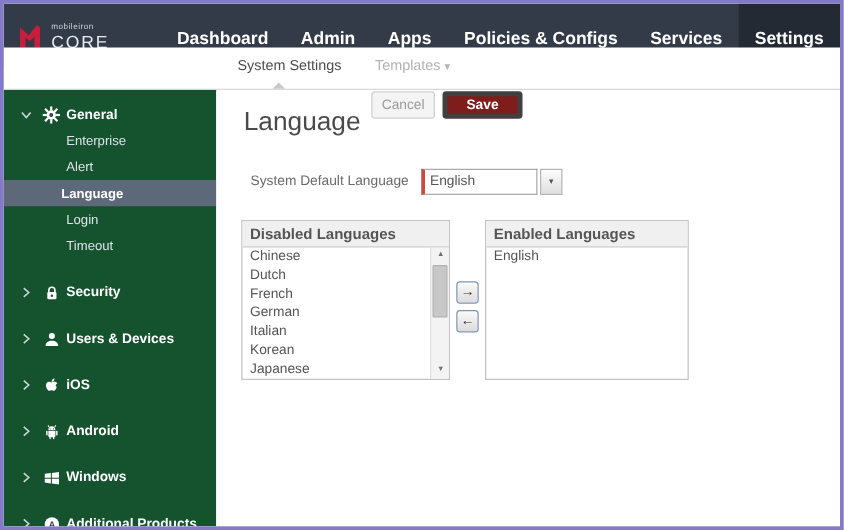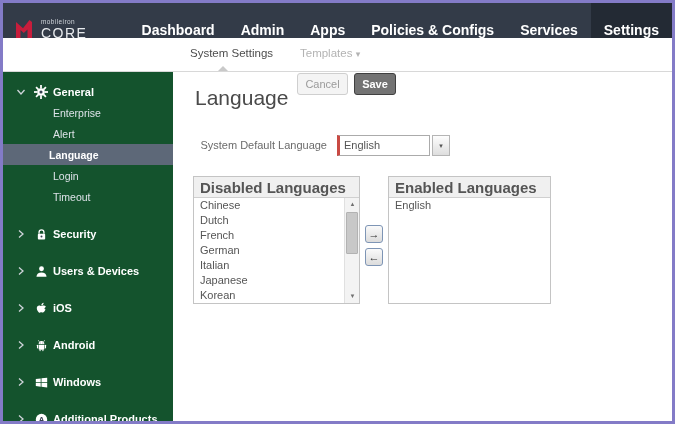--- a/index.html
+++ b/index.html
@@ -37,31 +37,31 @@
   .side-sub .slabel2 { padding-left:50px; font-size:10.5px; color:#dde2e8; }
   .side-sub.selected { background:#5d6878; }
   .side-sub.selected .slabel2 { padding-left:46px; color:#fff; font-weight:bold; }
   .side-section { margin-top:17px; }
 
   
   .main { position:absolute; left:170px; top:70px; right:0; bottom:0; background:#fff; }
   .page-title { position:absolute; left:22px; top:13px; font-size:21px; color:#4a4a4a; }
   .btn { position:absolute; top:0; height:22px; font-size:11px; border-radius:3px; cursor:pointer; display:flex; align-items:center; justify-content:center; }
   .btn-cancel { left:124px; width:51px; background:#f4f4f4; border:1px solid #cfcfcf; color:#9b9b9b; }
-  .btn-save { left:181px; width:42px; background:#737373; border:1px solid #404040; color:#fff; font-weight:bold; }
+  .btn-save { left:181px; width:64px; background:#7f1d1d; border:4px solid #404040; color:#fff; font-weight:bold; }
 
   .form-row { position:absolute; left:0; top:62px; width:100%; height:20px; }
   .form-label { position:absolute; right:345px; left:0; top:4px; text-align:right; font-size:11px; color:#6b6b6b; }
   .combo { position:absolute; left:164px; top:0; width:93px; height:21px; border:1px solid #ababab; border-left:3px solid #c94a43; background:#fff; font-size:11px; color:#555; line-height:19px; padding-left:4px; }
   .combo-btn { position:absolute; left:259px; top:0; width:18px; height:21px; border:1px solid #b5b5b5; background:linear-gradient(#fdfdfd,#dedede); text-align:center; font-size:7px; color:#555; line-height:19px; cursor:pointer; }
 
   .listpanel { position:absolute; top:103px; border:1px solid #c4c4c4; background:#fff; }
   .listpanel.disabled-list { left:20px; width:167px; height:128px; }
   .listpanel.enabled-list { left:215px; width:163px; height:128px; }
-  .list-header { height:21px; background:#f0f0f0; border-bottom:1px solid #d0d0d0; font-size:15px; font-weight:bold; color:#555; line-height:21px; padding-left:6px; }
+  .list-header { height:21px; background:#f0f0f0; border-bottom:1px solid #d0d0d0; font-size:12px; font-weight:bold; color:#555; line-height:21px; padding-left:6px; }
   .list-body { position:relative; height:105px; overflow:hidden; }
   .list-item { height:15px; line-height:15px; font-size:11px; color:#555; padding-left:6px; cursor:pointer; }
 
   
   .scrollbar { position:absolute; right:0; top:0; width:15px; height:105px; background:#f3f3f3; border-left:1px solid #e0e0e0; }
   .sb-btn { position:absolute; left:0; width:15px; height:13px; font-size:6px; color:#707070; text-align:center; line-height:13px; cursor:pointer; }
   .sb-up { top:0; }
   .sb-down { bottom:0; }
   .sb-thumb { position:absolute; left:1px; top:14px; width:12px; height:42px; background:#c8c8c8; border:1px solid #b2b2b2; border-radius:1px; cursor:pointer; }
 
@@ -247,22 +247,22 @@
     </div>
 
     <div class="listpanel disabled-list">
       <div class="list-header">Disabled Languages</div>
       <div class="list-body">
         <div class="list-item">Chinese</div>
         <div class="list-item">Dutch</div>
         <div class="list-item">French</div>
         <div class="list-item">German</div>
         <div class="list-item">Italian</div>
+        <div class="list-item">Korean</div>
         <div class="list-item">Japanese</div>
-        <div class="list-item">Korean</div>
         <div class="scrollbar">
           <div class="sb-btn sb-up">▲</div>
           <div class="sb-thumb"></div>
           <div class="sb-btn sb-down">▼</div>
         </div>
       </div>
     </div>
 
     <div class="xfer-btn xfer-right"><span>→</span></div>
     <div class="xfer-btn xfer-left"><span>←</span></div>

